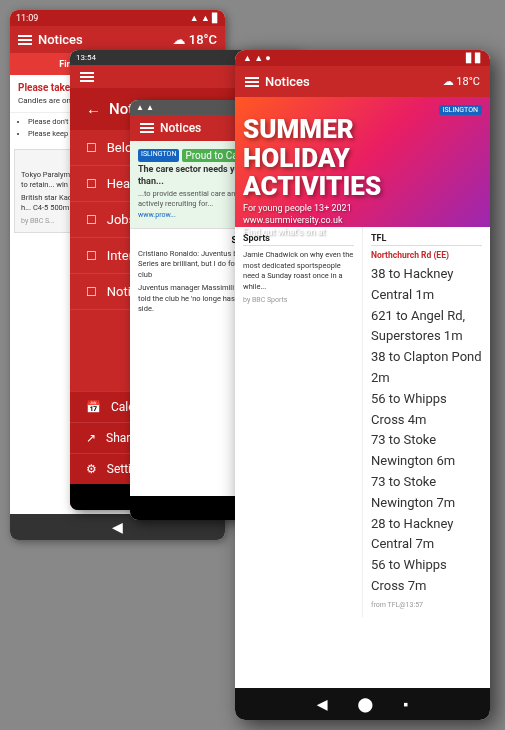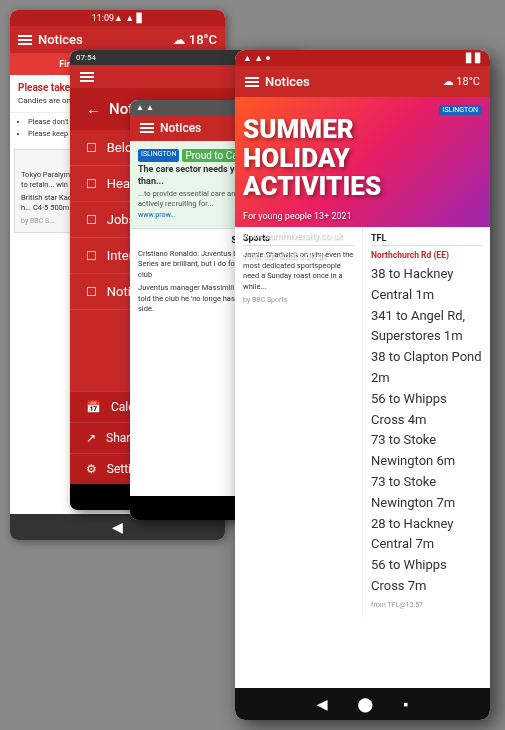--- a/index.html
+++ b/index.html
@@ -23,21 +23,21 @@
       border-radius: 8px;
       overflow: hidden;
       box-shadow: 2px 2px 8px rgba(0,0,0,0.4);
     }
     .screen1-status {
       background: #b71c1c;
       color: #fff;
       font-size: 9px;
       padding: 3px 6px;
       display: flex;
-      justify-content: center;
+      justify-content: space-between;
       align-items: center;
     }
     .screen1-header {
       background: #c62828;
       color: #fff;
       padding: 6px 8px;
       display: flex;
       align-items: center;
       gap: 6px;
     }
@@ -279,21 +279,21 @@
       color: #fff;
       font-size: 26px;
       font-weight: 900;
       line-height: 1.1;
       text-transform: uppercase;
       text-shadow: 2px 2px 4px rgba(0,0,0,0.4);
     }
     .summer-sub {
       color: #fff;
       font-size: 9px;
-      margin-top: 10px;
+      margin-top: 2px;
       text-shadow: 1px 1px 2px rgba(0,0,0,0.4);
     }
     .screen4-content {
       overflow-y: auto;
     }
     .screen4-section {
       display: flex;
       gap: 0;
     }
     .screen4-col {
@@ -359,21 +359,21 @@
     <p style="margin-top:4px;">British star Kadeema Cox set new world record to retain h... C4-5 500m time trial title at t... Tokyo Paralympics.</p>
     <p class="byline">by BBC S...</p>
   </div>
   <div class="screen1-bottom">
     <span class="back-btn">◀</span>
   </div>
 </div>
 
 <div class="screen2">
   <div class="screen2-status">
-    <span>07:54</span>
+    <span>13:54</span>
     <span>▲ ▲ ▊</span>
   </div>
   <div class="screen2-header">
     <div class="hamburger">
       <span></span>
         <span></span>
         <span></span>
     </div>
     <span style="font-size:11px;color:#fff;"></span>
     <span class="screen2-weather">☁ 7°C</span>
@@ -495,21 +495,21 @@
       <div class="screen4-col">
         <h4>Sports</h4>
         <p>Jamie Chadwick on why even the most dedicated sportspeople need a Sunday roast once in a while...</p>
         <p class="byline">by BBC Sports</p>
       </div>
       <div class="screen4-col">
         <h4>TFL</h4>
         <h5>Northchurch Rd (EE)</h5>
         <ul class="tfl-items">
           <li>38 to Hackney Central 1m</li>
-          <li>341 to Angel Rd, Superstores 1m</li>
+          <li>621 to Angel Rd, Superstores 1m</li>
           <li>38 to Clapton Pond 2m</li>
           <li>56 to Whipps Cross 4m</li>
           <li>73 to Stoke Newington 6m</li>
           <li>73 to Stoke Newington 7m</li>
           <li>28 to Hackney Central 7m</li>
           <li>56 to Whipps Cross 7m</li>
         </ul>
         <p class="byline">from TFL@13:57</p>
       </div>
     </div>

